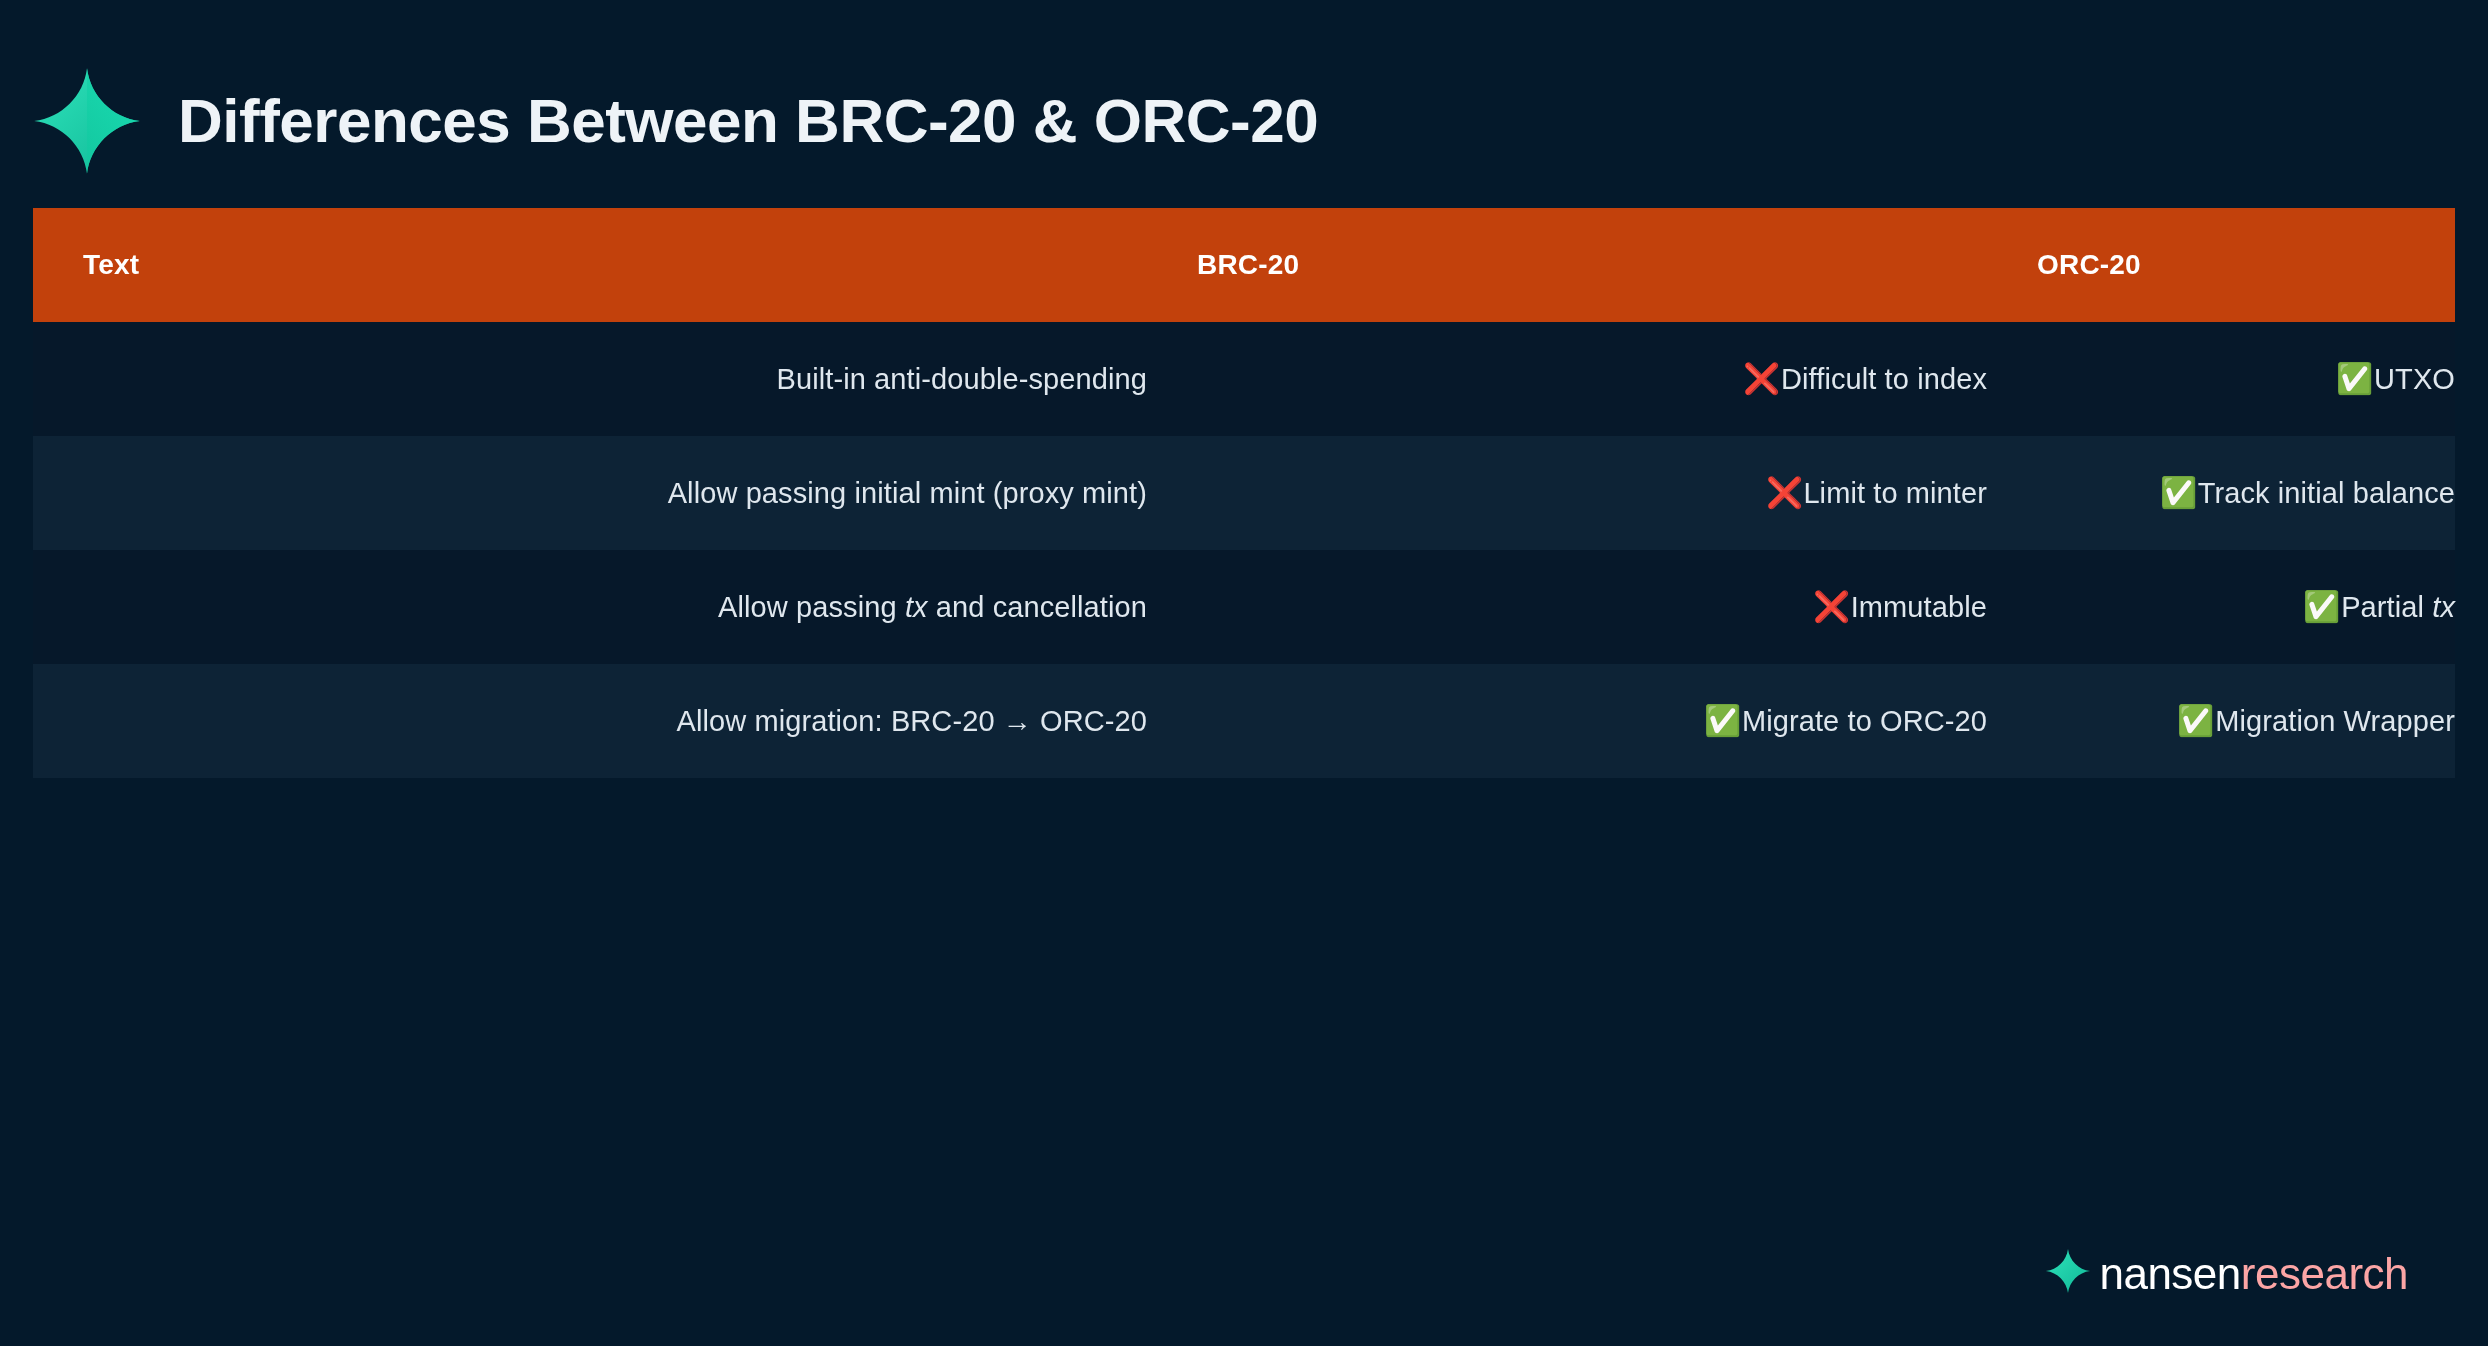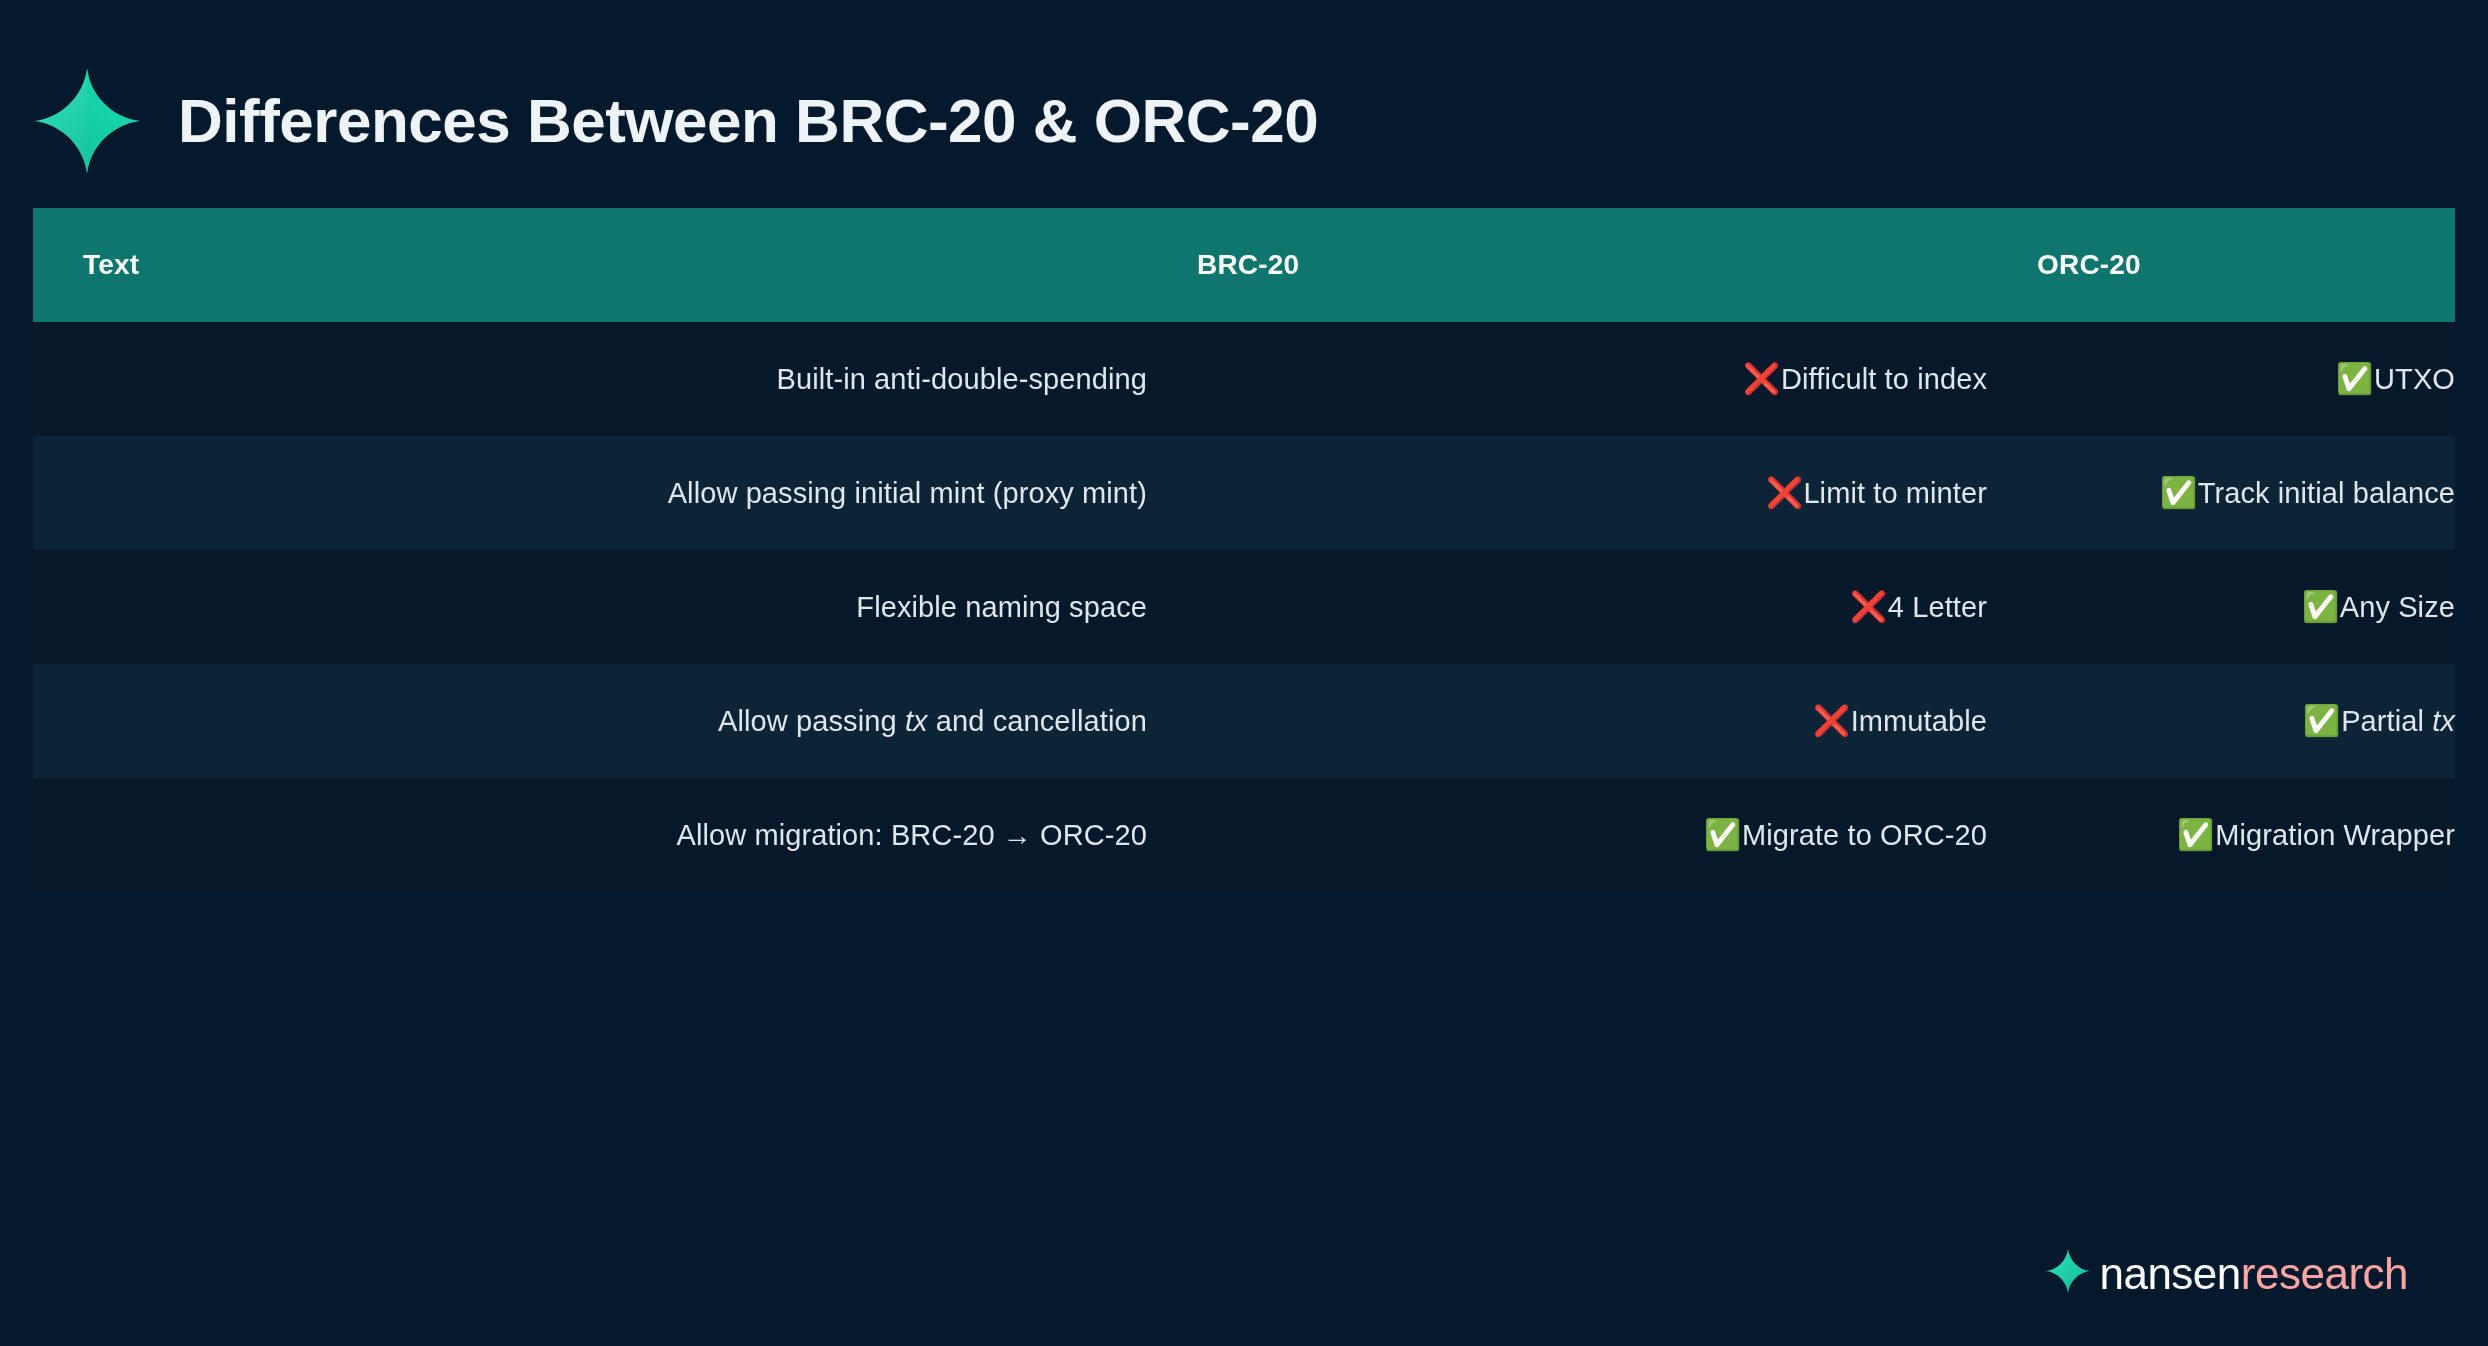--- a/index.html
+++ b/index.html
@@ -62,21 +62,21 @@
     border-collapse: collapse;
     table-layout: fixed;
   }
 
   .cmp-table col.c-text { width: 1114px; }
   .cmp-table col.c-brc  { width: 840px; }
   .cmp-table col.c-orc  { width: 468px; }
 
   .cmp-table thead th {
     text-align: left;
-    background: #0f766e;
+    background: #c2410c;
     font-size: 28px;
     font-weight: bold;
     color: #ffffff;
     height: 114px;
     padding: 0 0 0 50px;
     vertical-align: middle;
     letter-spacing: 0.2px;
   }
 
   .cmp-table tbody td {
@@ -177,25 +177,20 @@
             <td><span>Built-in anti-double-spending</span></td>
             <td><span class="mark">❌</span><span class="cell-label">Difficult to index</span></td>
             <td><span class="mark">✅</span><span class="cell-label">UTXO</span></td>
           </tr>
           <tr>
             <td><span>Allow passing initial mint (proxy mint)</span></td>
             <td><span class="mark">❌</span><span class="cell-label">Limit to minter</span></td>
             <td><span class="mark">✅</span><span class="cell-label">Track initial balance</span></td>
           </tr>
           <tr>
-            <td><span>Flexible naming space</span></td>
-            <td><span class="mark">❌</span><span class="cell-label">4 Letter</span></td>
-            <td><span class="mark">✅</span><span class="cell-label">Any Size</span></td>
-          </tr>
-          <tr>
             <td><span>Allow passing </span><span class="em">tx</span><span> and cancellation</span></td>
             <td><span class="mark">❌</span><span class="cell-label">Immutable</span></td>
             <td><span class="mark">✅</span><span class="cell-label"><span>Partial </span><span class="em">tx</span></span></td>
           </tr>
           <tr>
             <td><span>Allow migration: BRC-20 → ORC-20</span></td>
             <td><span class="mark">✅</span><span class="cell-label">Migrate to ORC-20</span></td>
             <td><span class="mark">✅</span><span class="cell-label">Migration Wrapper</span></td>
           </tr>
         </tbody>

